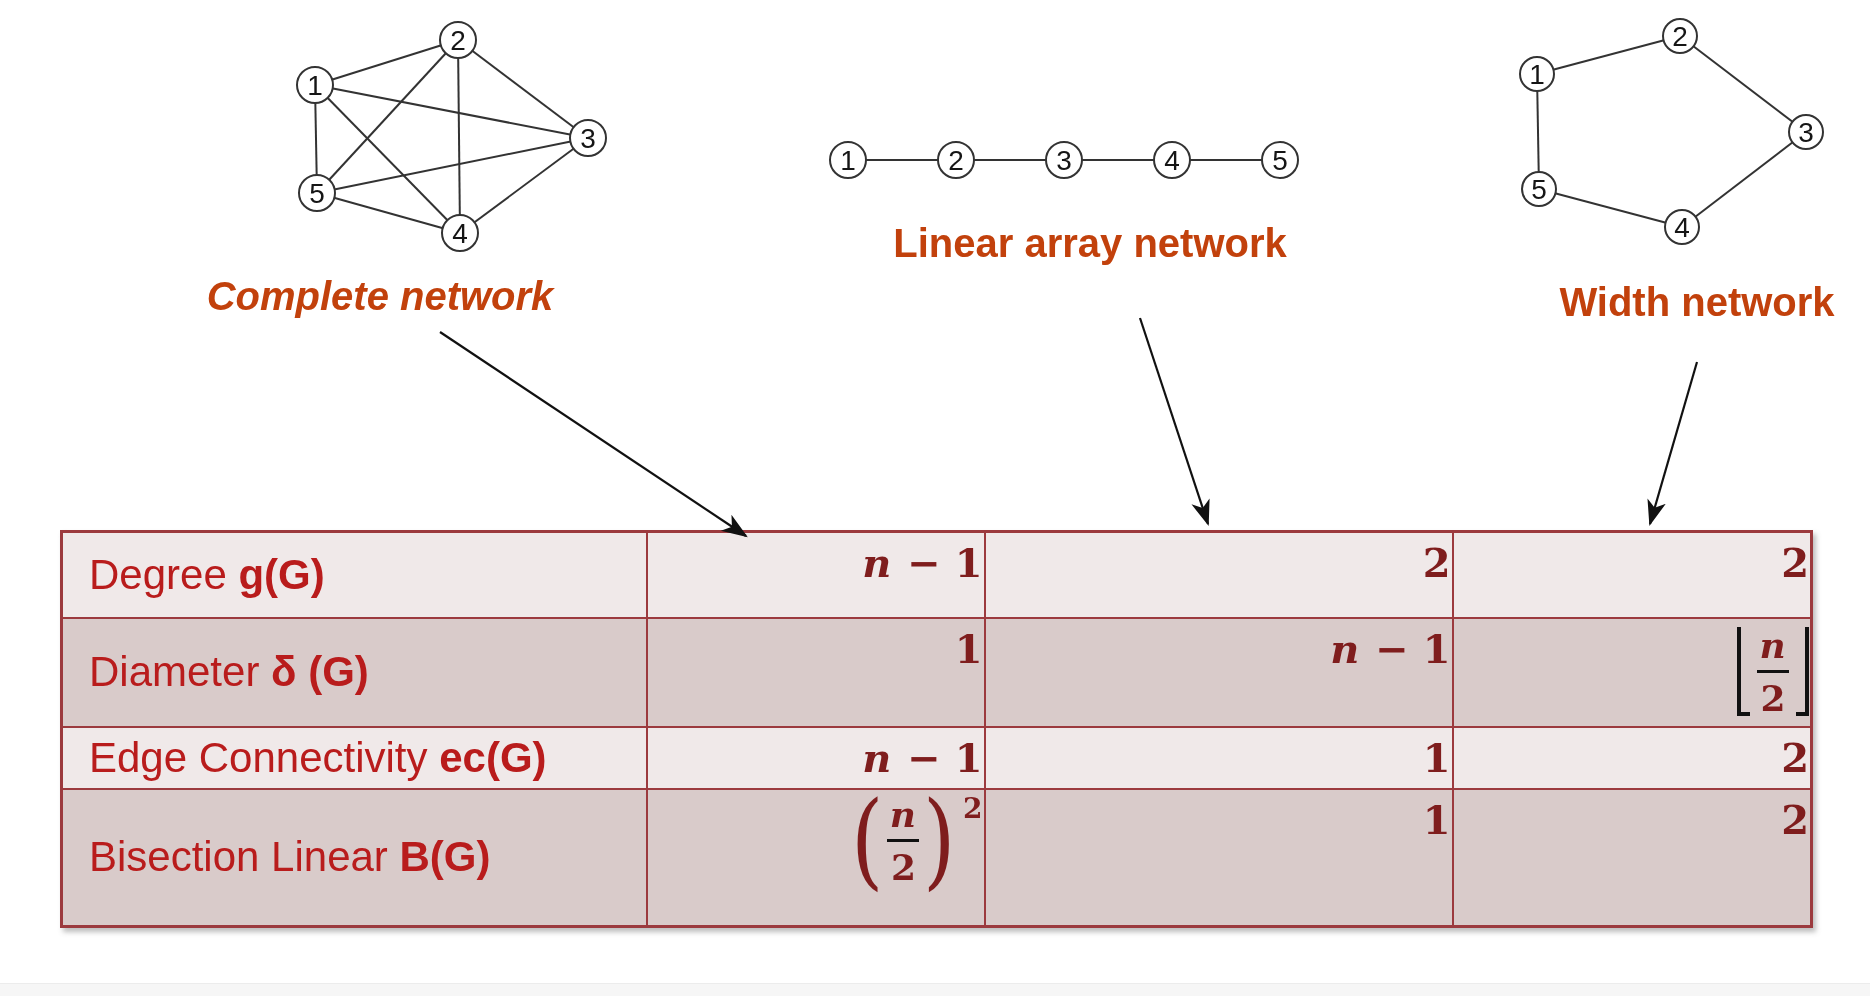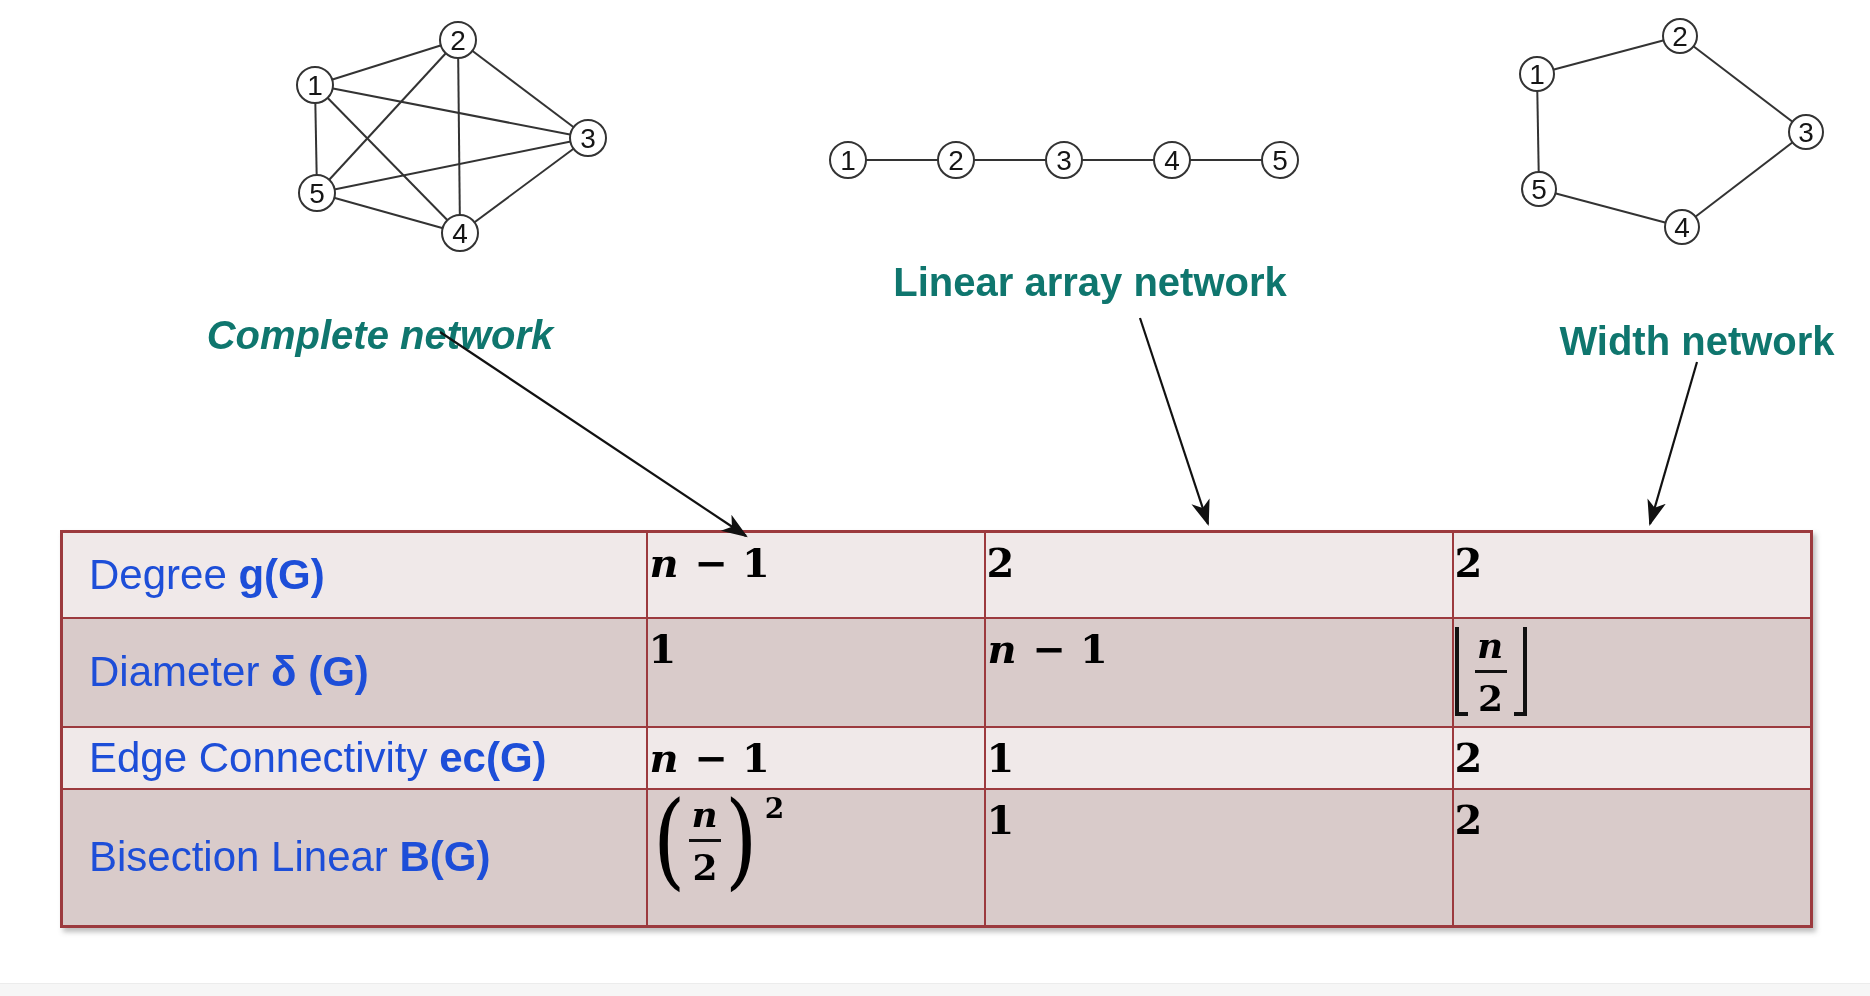--- a/index.html
+++ b/index.html
@@ -7,46 +7,46 @@
     width:1870px;height:996px;position:relative;overflow:hidden;
     background:#ffffff;
     font-family:"Liberation Sans",sans-serif;
   }
   #diagram-svg{
     position:absolute;left:0;top:0;width:1870px;height:996px;
     z-index:5;pointer-events:none;
   }
   .caption{
     position:absolute;transform:translateX(-50%);
-    font-weight:700;font-size:40px;color:#0f766e;white-space:nowrap;z-index:2;margin-top:39px;
+    font-weight:700;font-size:40px;color:#c2410c;white-space:nowrap;z-index:2;
   }
   #cap-complete{left:380px;top:274px;font-style:italic;}
   #cap-linear{left:1090px;top:221px;}
   #cap-ring{left:1697px;top:280px;}
 
   #net-table{
     position:absolute;z-index:1;
     border-collapse:collapse;table-layout:fixed;
     border:3px solid var(--border,#9c3a3e);
     box-shadow:3px 4px 5px rgba(110,110,110,0.45);
   }
   #net-table td{
     border:2px solid var(--border,#9c3a3e);
     overflow:hidden;
   }
   .row-light td{background:var(--rowlight,#f0e9e9);}
   .row-dark td{background:var(--rowdark,#d9cbca);}
   .label-cell{
-    font-size:42px;color:#1d4ed8;
+    font-size:42px;color:#b91c1c;
     padding-left:26px;vertical-align:middle;white-space:nowrap;
   }
   .label-cell b{font-weight:700;}
   .value-cell{
-    text-align:left;vertical-align:top;padding-top:6px;
-    font-family:"DejaVu Serif",serif;font-weight:700;font-size:40px;color:#000000;
+    text-align:right;vertical-align:top;padding-top:6px;
+    font-family:"DejaVu Serif",serif;font-weight:700;font-size:40px;color:#7f1d1d;
   }
   .mi{font-style:italic;margin:0 2px 0 1px;}
 
   .vfrac{
     display:inline-flex;flex-direction:column;align-items:center;
     font-size:36px;line-height:1;vertical-align:top;
   }
   .vfrac .bar{height:3px;background:#111;min-width:32px;width:100%;margin:7px 0;}
   .floorwrap{display:inline-flex;align-items:stretch;padding-top:2px;}
   .fbracket{width:9px;}

